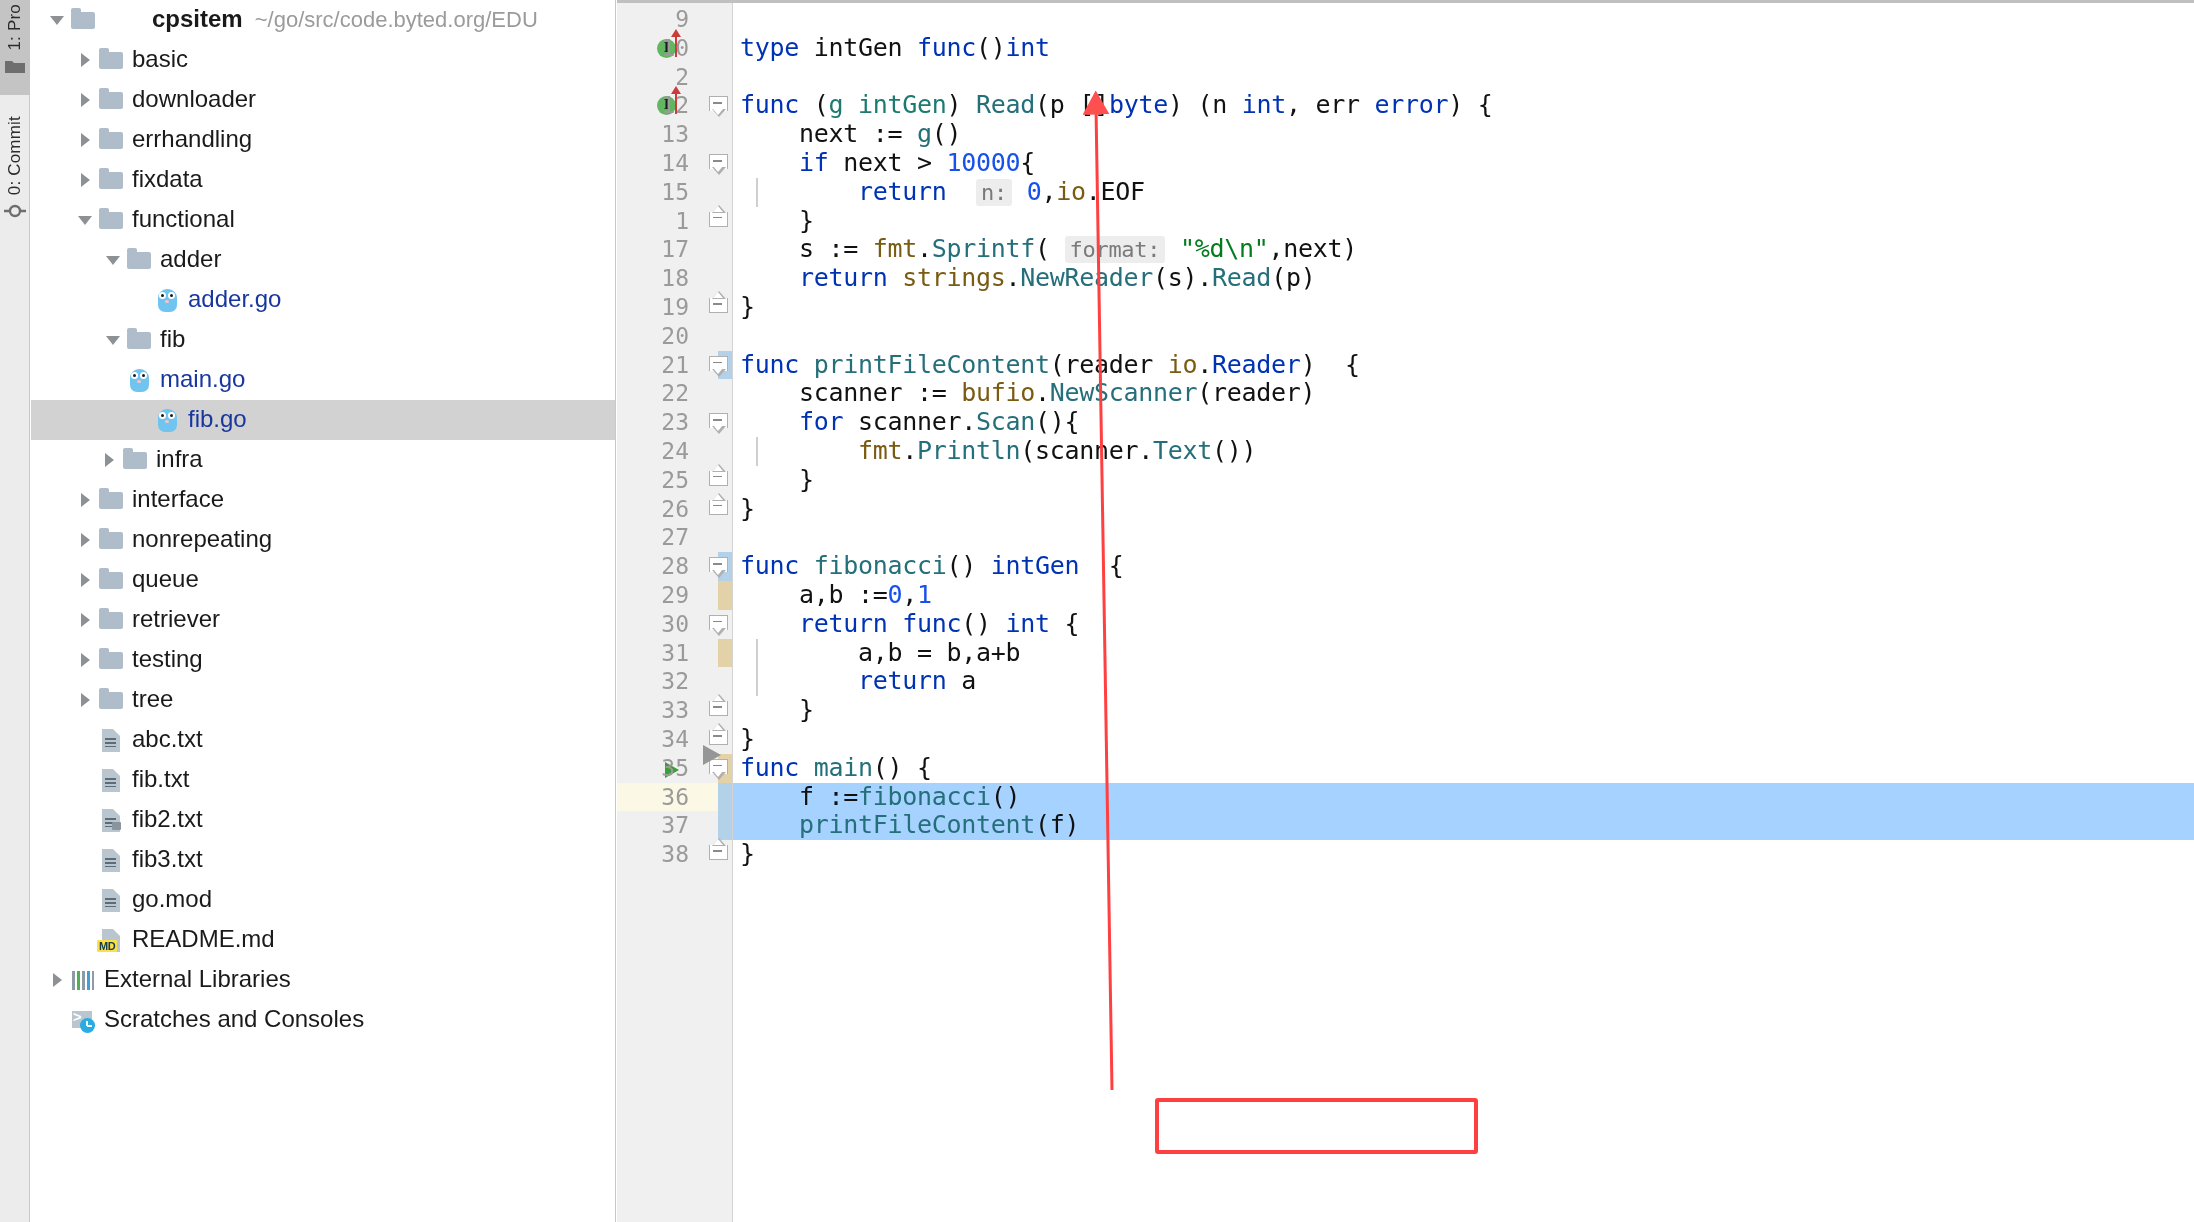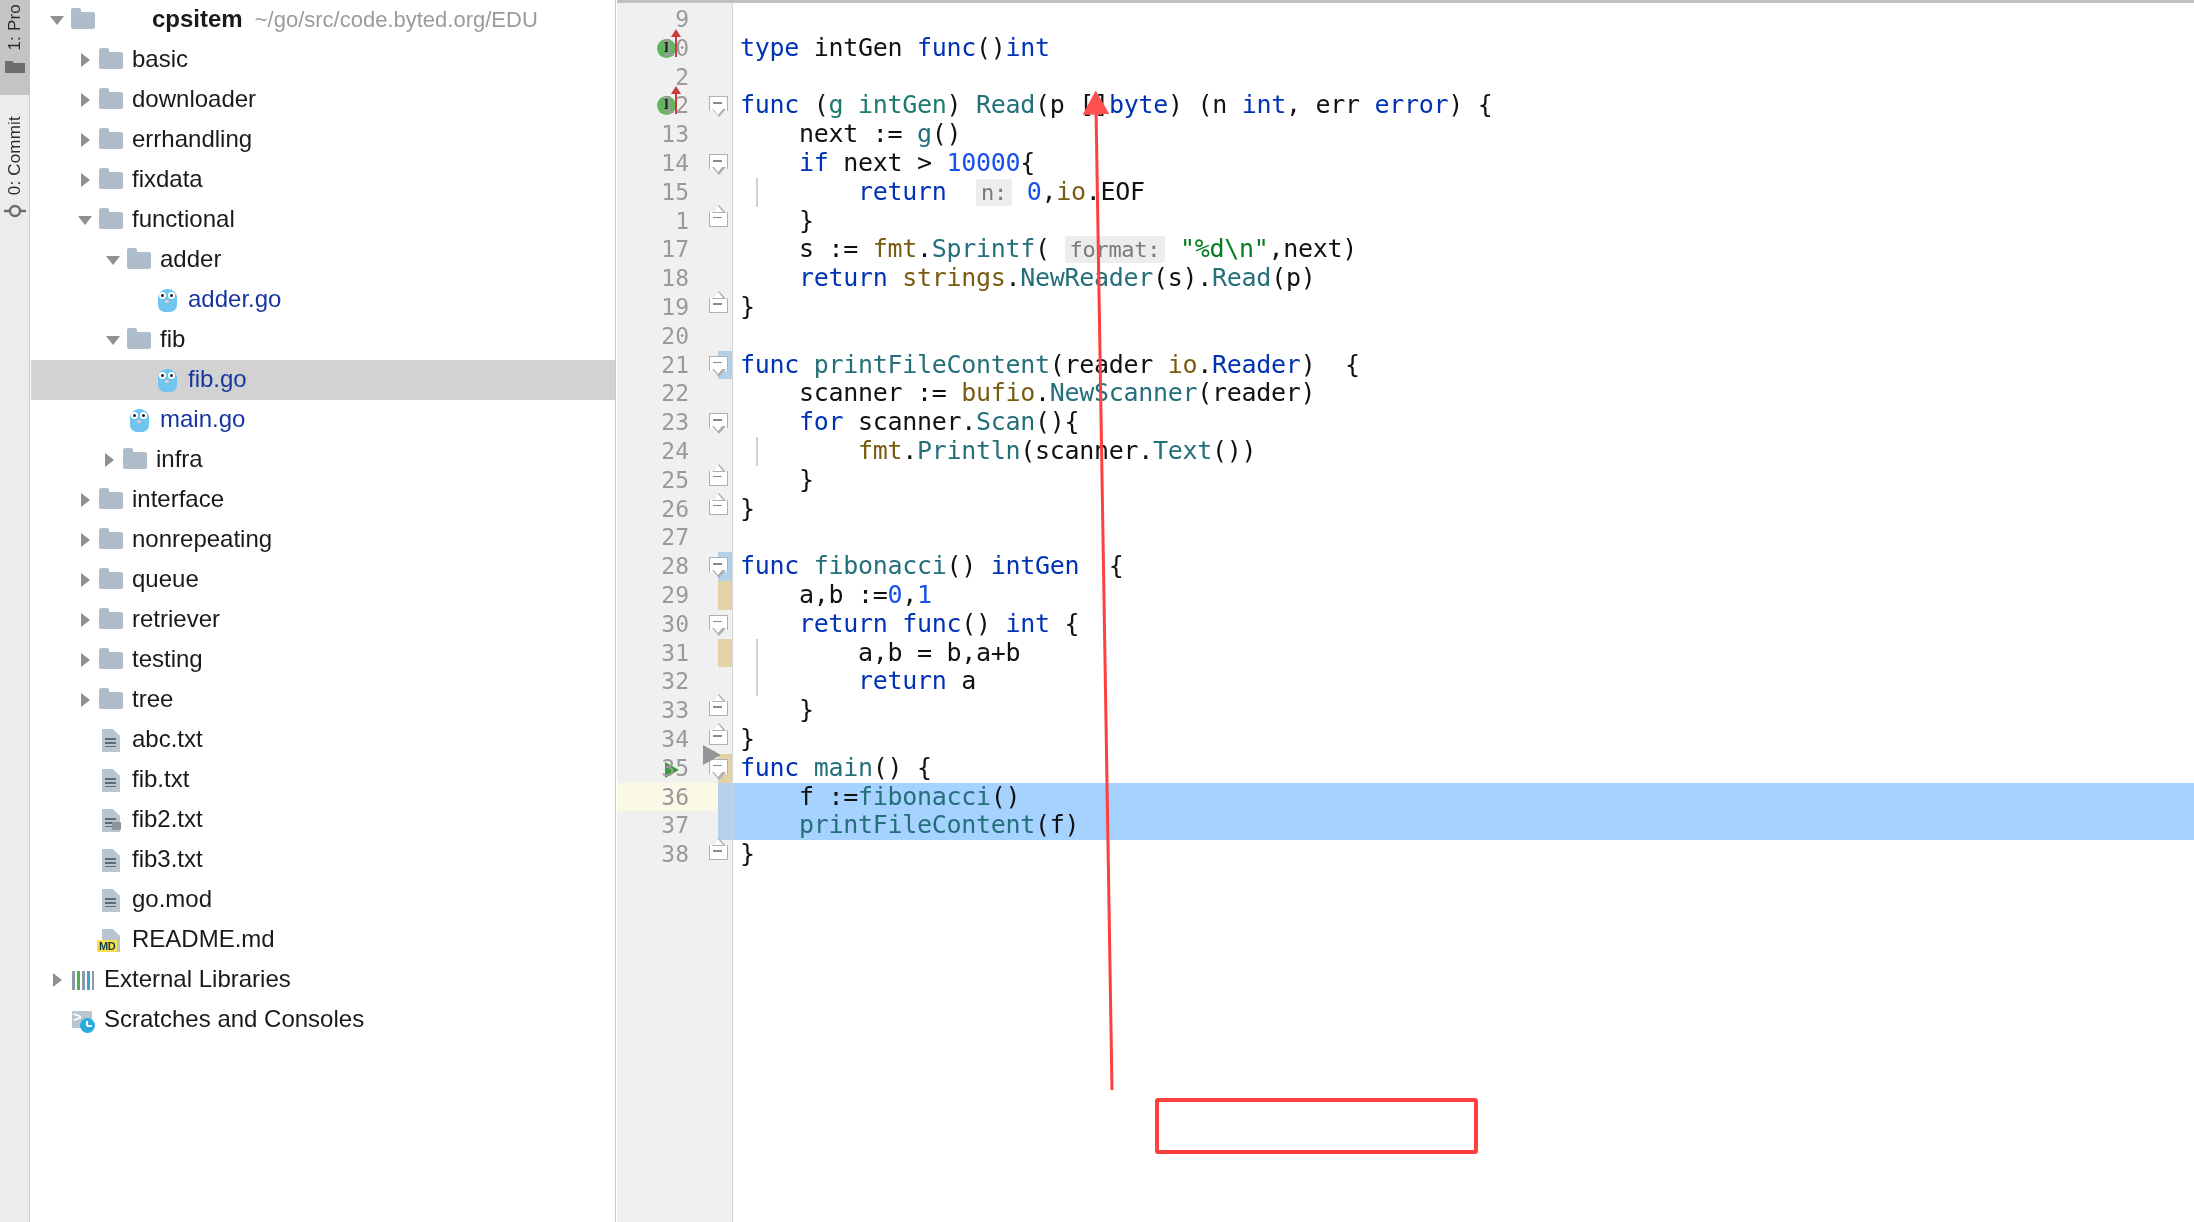--- a/index.html
+++ b/index.html
@@ -206,39 +206,39 @@
         </span>
         <span class="lbl go">adder.go</span>
       </div>
       <div class="row" style="padding-left:72px">
         <span class="arrow open"></span>
         <span class="ic">
           <span class="folder"></span>
         </span>
         <span class="lbl">fib</span>
       </div>
-      <div class="row sel" style="padding-left:100px">
+      <div class="row" style="padding-left:72px">
         <span class="arrow none"></span>
         <span class="ic">
           <span class="gopher">
             <i class="e1"></i>
             <i class="e2"></i>
           </span>
         </span>
-        <span class="lbl go">fib.go</span>
-      </div>
-      <div class="row" style="padding-left:72px">
+        <span class="lbl go">main.go</span>
+      </div>
+      <div class="row sel" style="padding-left:100px">
         <span class="arrow none"></span>
         <span class="ic">
           <span class="gopher">
             <i class="e1"></i>
             <i class="e2"></i>
           </span>
         </span>
-        <span class="lbl go">main.go</span>
+        <span class="lbl go">fib.go</span>
       </div>
       <div class="row" style="padding-left:68px">
         <span class="arrow closed"></span>
         <span class="ic">
           <span class="folder"></span>
         </span>
         <span class="lbl">infra</span>
       </div>
       <div class="row" style="padding-left:44px">
         <span class="arrow closed"></span>

